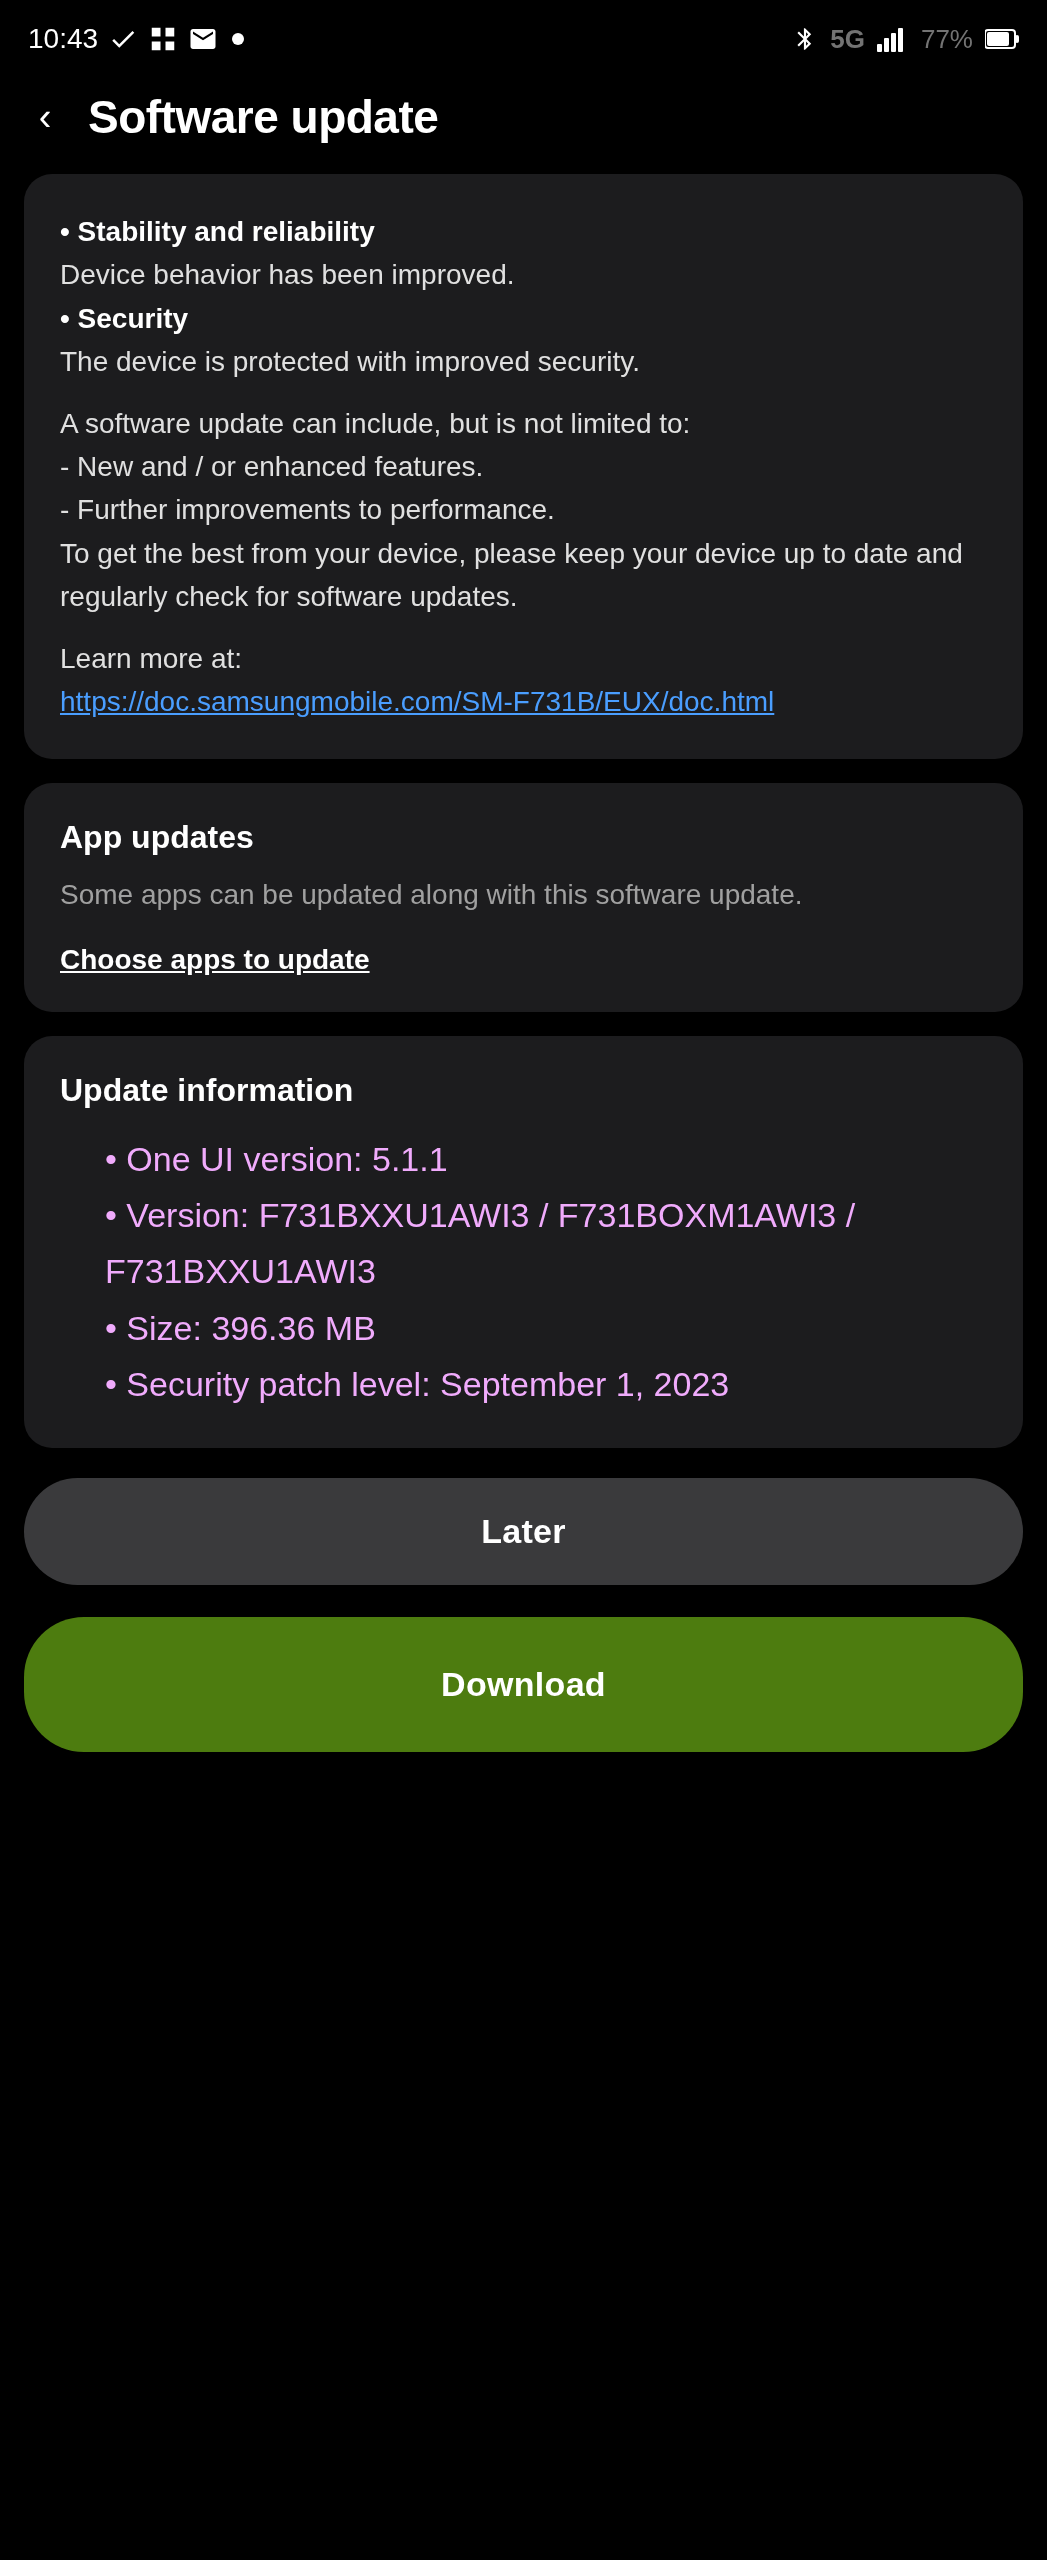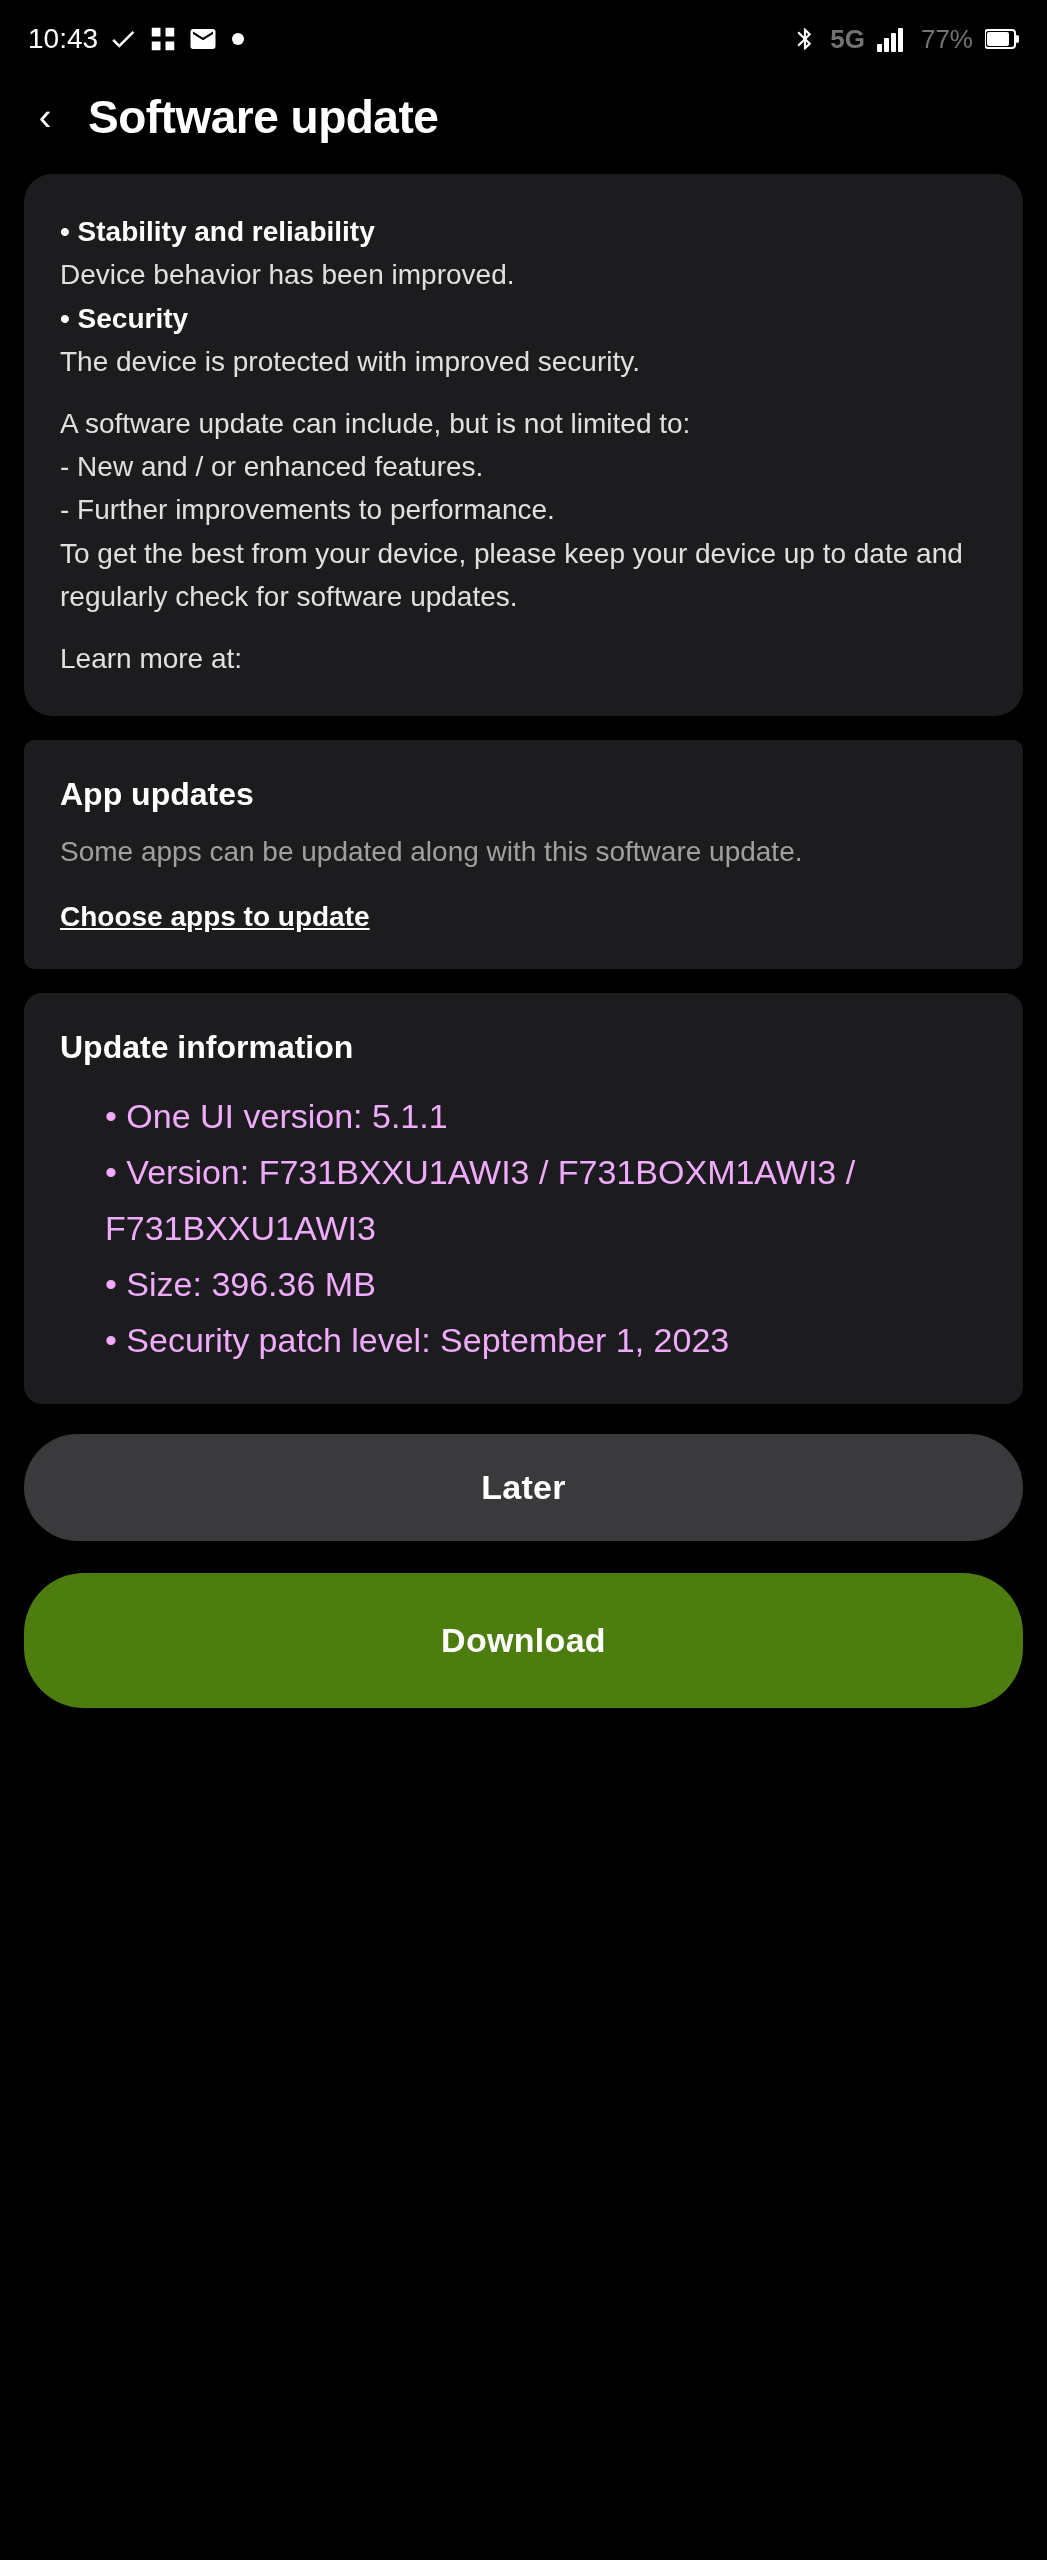--- a/index.html
+++ b/index.html
@@ -102,21 +102,21 @@
       color: #4a9eff;
       text-decoration: underline;
     }
 
     .section-gap {
       height: 18px;
     }
 
     .app-updates-card {
       background-color: #1c1c1e;
-      border-radius: 10px;
+      border-radius: 28px;
       padding: 36px 36px;
     }
 
     .app-updates-title {
       font-size: 32px;
       font-weight: 700;
       color: #ffffff;
       margin-bottom: 18px;
     }
 
@@ -130,21 +130,21 @@
     .choose-apps-link {
       font-size: 28px;
       font-weight: 700;
       color: #ffffff;
       text-decoration: underline;
       cursor: pointer;
     }
 
     .update-info-card {
       background-color: #1c1c1e;
-      border-radius: 18px;
+      border-radius: 28px;
       padding: 36px 36px;
     }
 
     .update-info-title {
       font-size: 32px;
       font-weight: 700;
       color: #ffffff;
       margin-bottom: 22px;
     }
 
@@ -257,20 +257,21 @@
       <p>Device behavior has been improved.</p>
       <p><span class="bold-item">• Security</span></p>
       <p>The device is protected with improved security.</p>
       <div class="section-gap"></div>
       <p>A software update can include, but is not limited to:</p>
       <p> - New and / or enhanced features.</p>
       <p> - Further improvements to performance.</p>
       <p>To get the best from your device, please keep your device up to date and regularly check for software updates.</p>
       <div class="section-gap"></div>
       <p>Learn more at:</p>
+      <a class="link" href="#">https://doc.samsungmobile.com/SM-F731B/EUX/doc.html</a>
     </div>
   </div>
 
   <div class="app-updates-card">
     <div class="app-updates-title">App updates</div>
     <div class="app-updates-desc">Some apps can be updated along with this software update.</div>
     <div class="choose-apps-link">Choose apps to update</div>
   </div>
 
   <div class="update-info-card">

